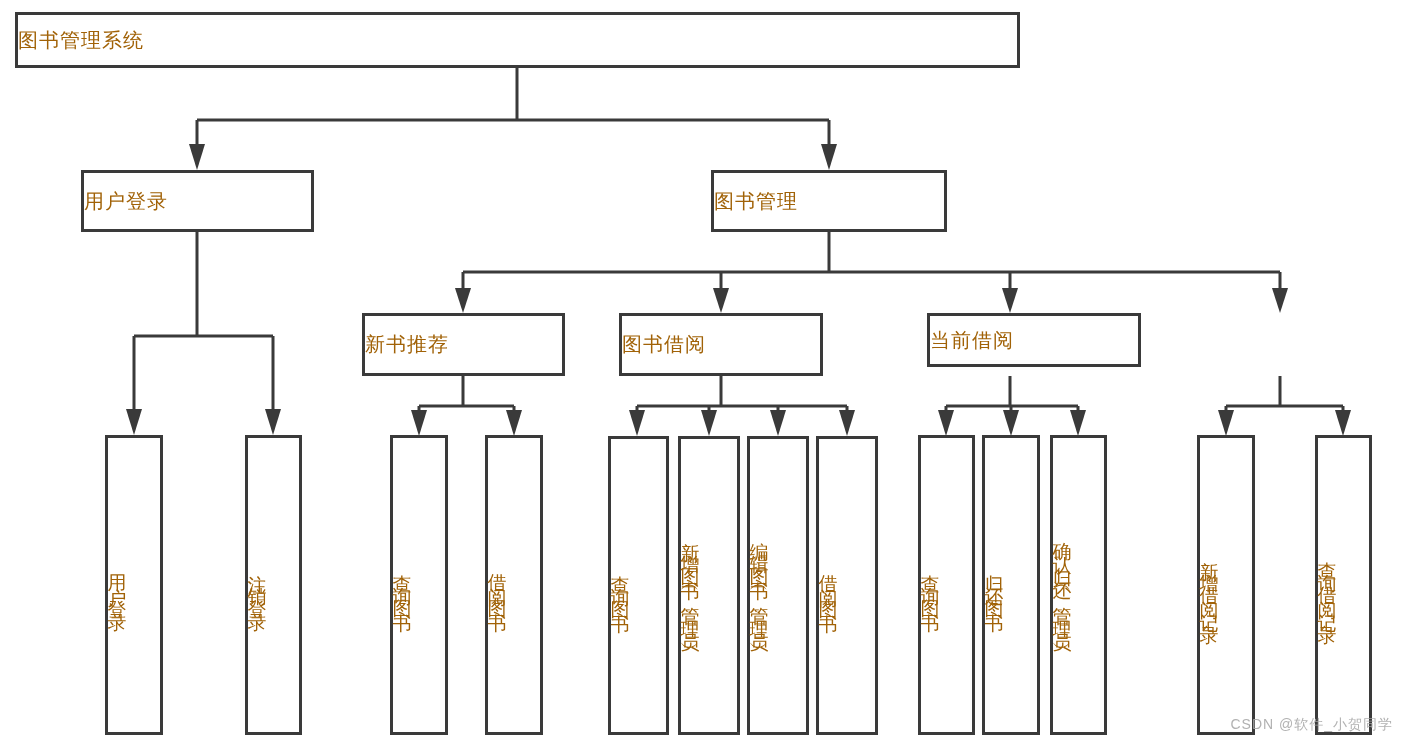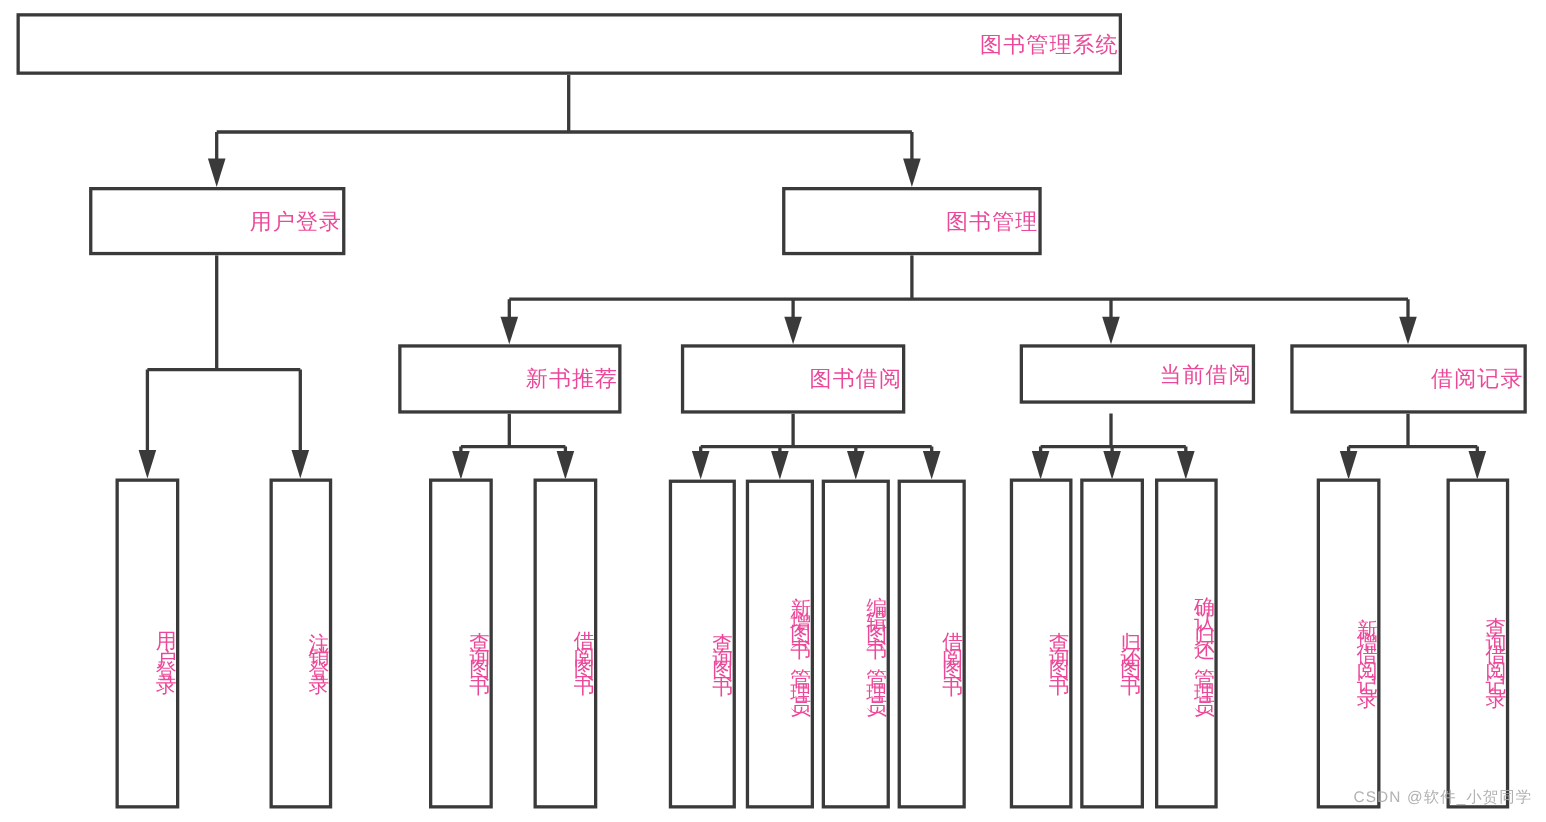--- a/index.html
+++ b/index.html
@@ -21,25 +21,25 @@
     top: 0;
     width: 1405px;
     height: 747px;
     z-index: 1;
   }
   .node {
     position: absolute;
     box-sizing: border-box;
     background: #ffffff;
     border: 3px solid #3a3a3a;
-    color: #ec4899;
+    color: #a16207;
     z-index: 2;
     display: flex;
     align-items: center;
-    justify-content: flex-end;
+    justify-content: flex-start;
   }
   .hbox {
     font-size: 20px;
     letter-spacing: 1px;
     text-align: center;
   }
   .vbox {
     font-size: 19px;
   }
   .vbox .vtext {
@@ -124,23 +124,20 @@
 
   <div class="node hbox" style="left:619px; top:313px; width:204px; height:63px;">
     <span>图书借阅</span>
   </div>
   <div class="node hbox" style="left:362px; top:313px; width:203px; height:63px;">
     <span>新书推荐</span>
   </div>
   <div class="node hbox" style="left:903px; top:313px; width:214px; height:54px;margin-left:24px;">
     <span>当前借阅</span>
   </div>
-  <div class="node hbox" style="left:1173px; top:313px; width:215px; height:63px;">
-    <span>借阅记录</span>
-  </div>
 
   <div class="node vbox" style="left:105px; top:435px; width:58px; height:300px;">
     <span class="vtext">用户登录</span>
   </div>
   <div class="node vbox" style="left:245px; top:435px; width:57px; height:300px;">
     <span class="vtext">注销登录</span>
   </div>
 
   <div class="node vbox" style="left:390px; top:435px; width:58px; height:300px;">
     <span class="vtext">查询图书</span>

